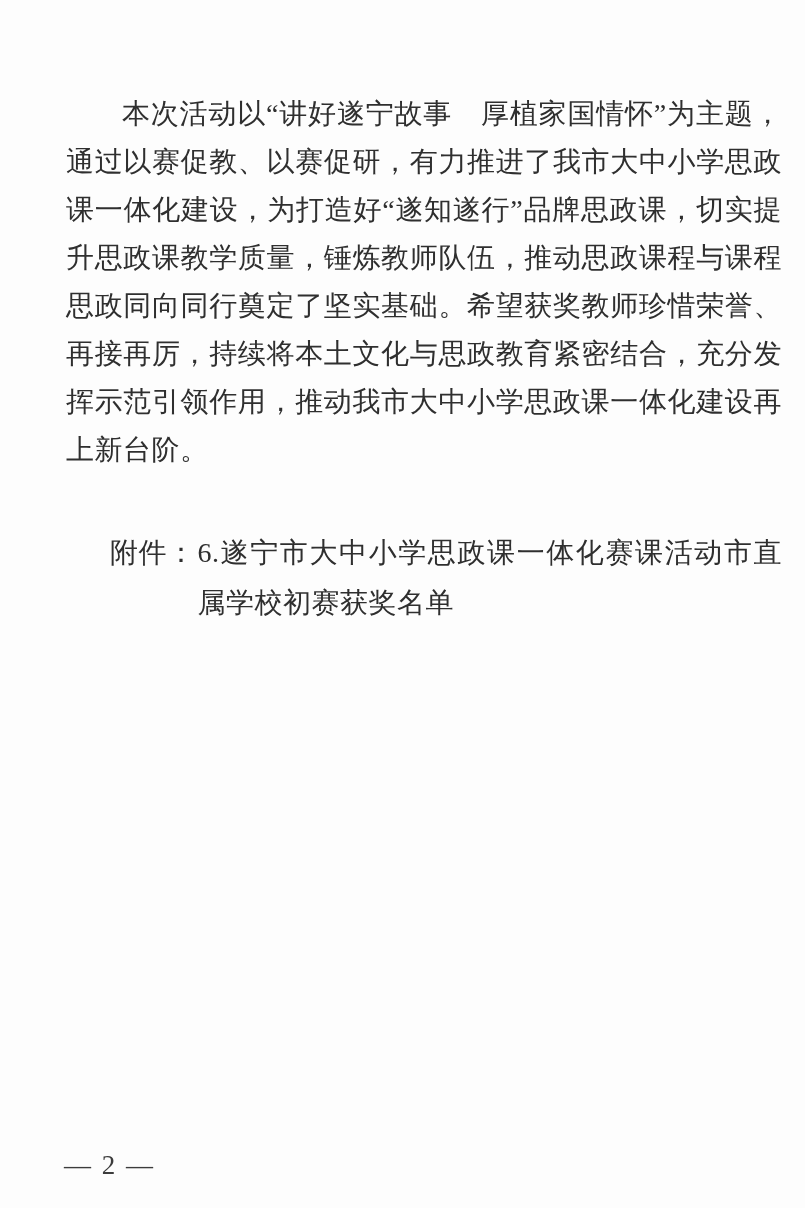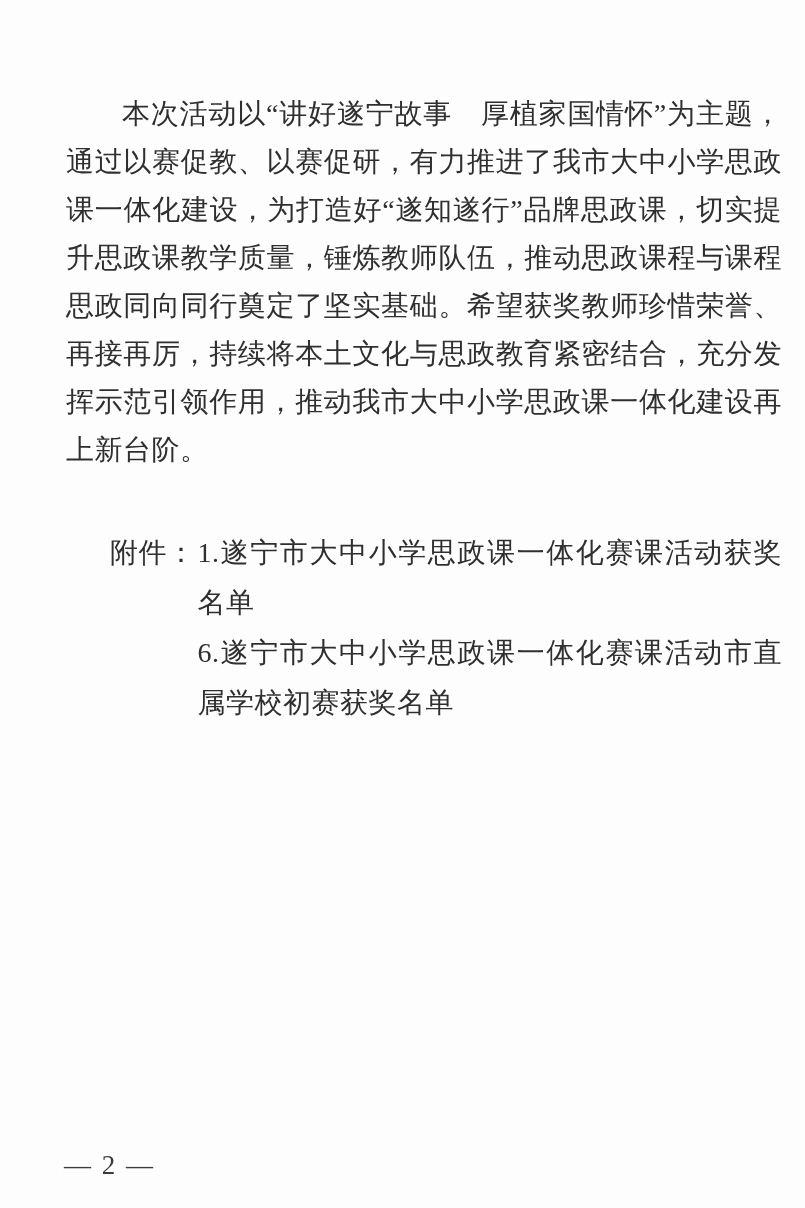--- a/index.html
+++ b/index.html
@@ -70,21 +70,20 @@
 
 <div class="page">
   <div class="content">
 
     <p class="para">本次活动以“讲好遂宁故事　厚植家国情怀”为主题，通过以赛促教、以赛促研，有力推进了我市大中小学思政课一体化建设，为打造好“遂知遂行”品牌思政课，切实提升思政课教学质量，锤炼教师队伍，推动思政课程与课程思政同向同行奠定了坚实基础。希望获奖教师珍惜荣誉、再接再厉，持续将本土文化与思政教育紧密结合，充分发挥示范引领作用，推动我市大中小学思政课一体化建设再上新台阶。</p>
 
 
     <div class="attachment">
       <span class="attachment-label">附件：</span>
       <div class="attachment-items">
-        <p class="attachment-item">1.遂宁市大中小学思政课一体化赛课活动获奖名单</p>
         <p class="attachment-item">6.遂宁市大中小学思政课一体化赛课活动市直属学校初赛获奖名单</p>
       </div>
     </div>
 
   </div>
 
   <div class="footer">— 2 —</div>
 </div>
 
 </body></html>

